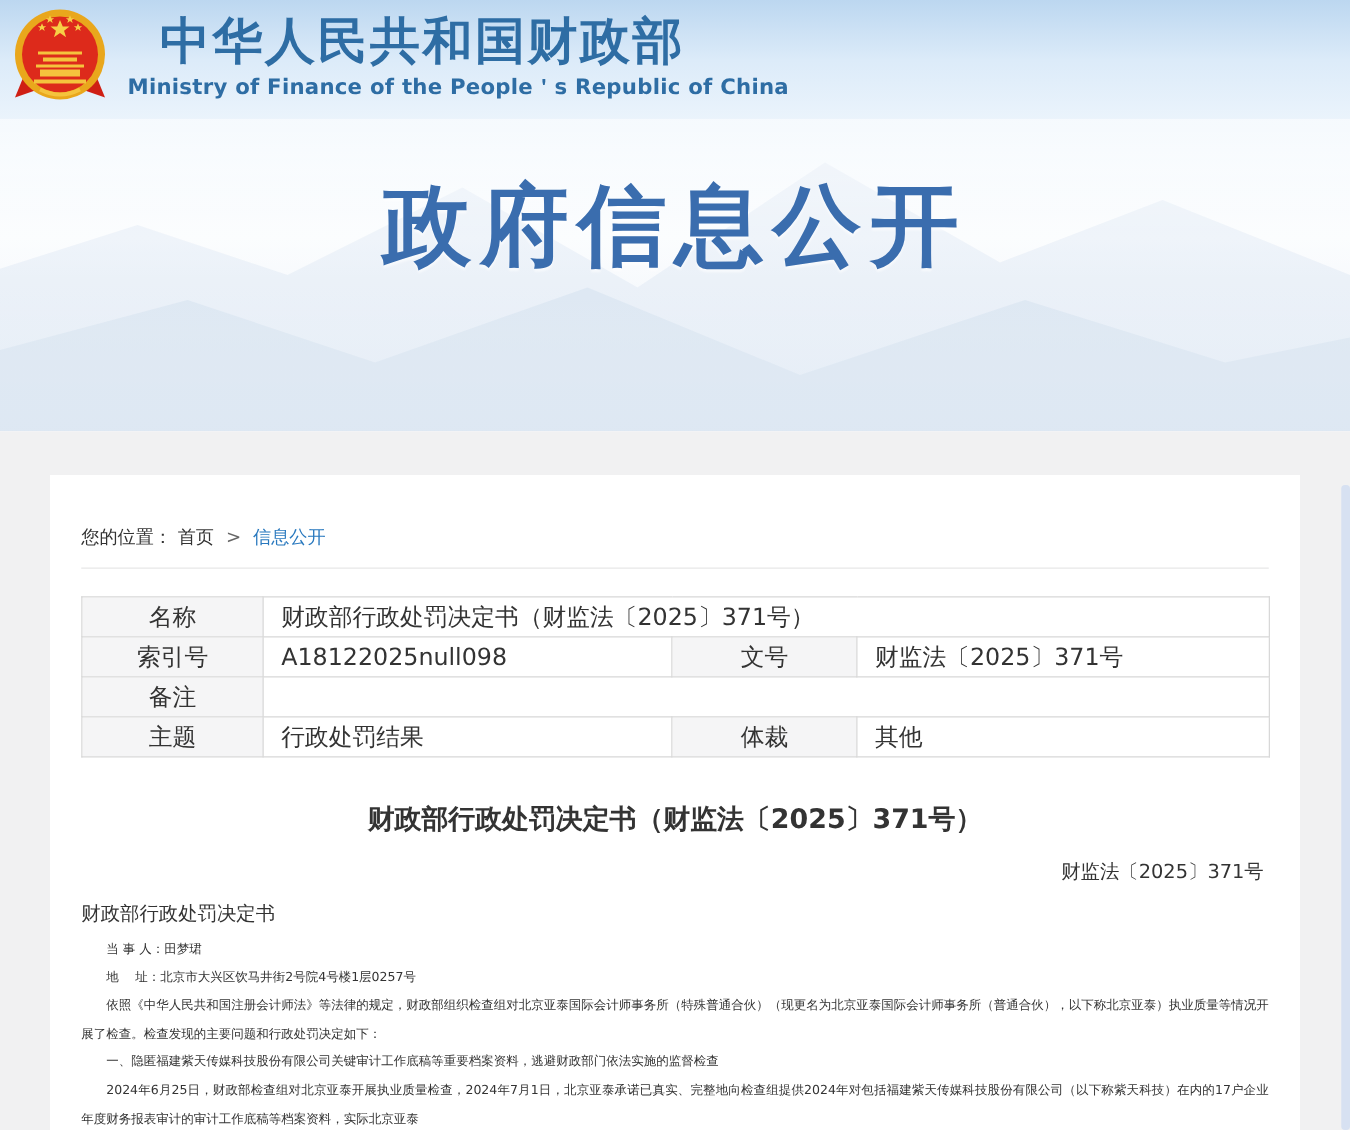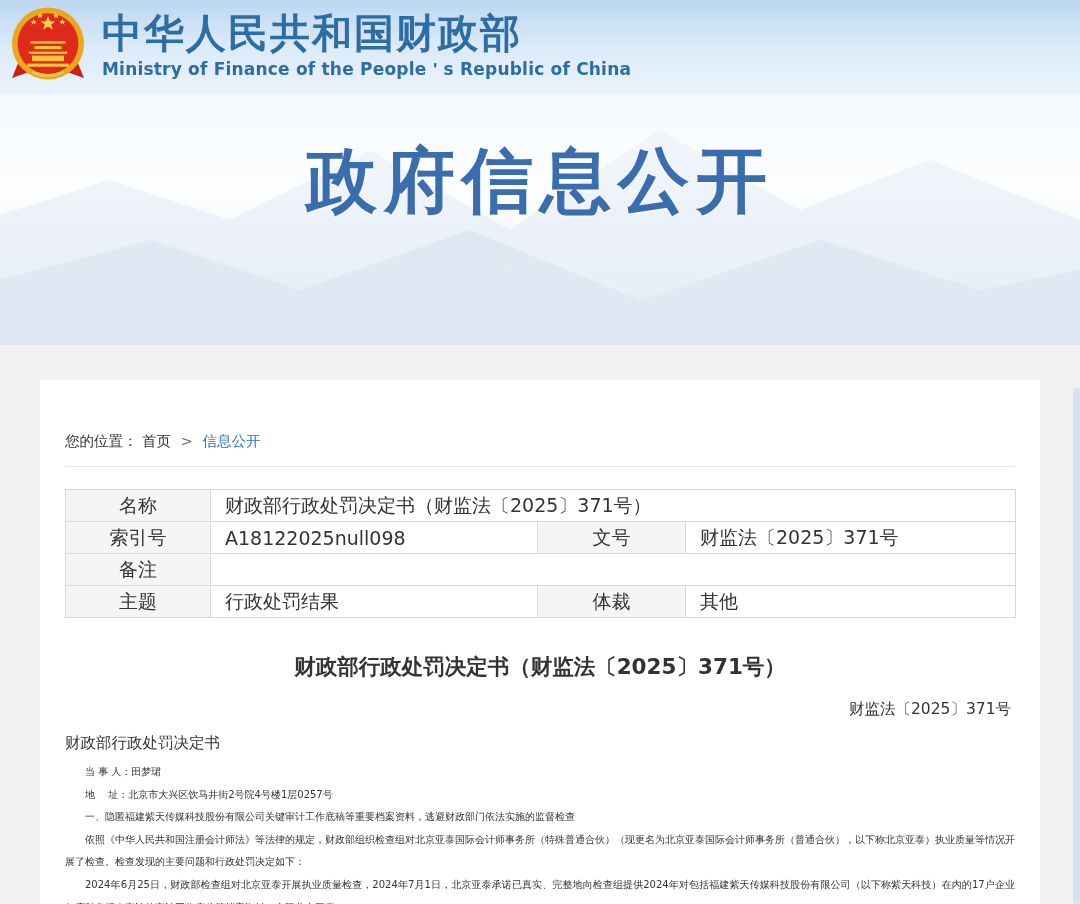--- a/index.html
+++ b/index.html
@@ -28,40 +28,40 @@
     overflow:hidden;
   }
   .mountains{position:absolute;left:0;bottom:0;width:1080px;height:250px;}
   .site-head{
     position:absolute;left:8px;top:6px;display:flex;align-items:center;gap:14px;
   }
   .emblem{width:80px;height:80px;flex:0 0 auto;}
   .org-names{display:flex;flex-direction:column;}
   .org-zh{
     font-size:40px;font-weight:bold;color:var(--brand-blue);
-    letter-spacing:2px;line-height:1.1;
+    letter-spacing:2px;line-height:1.1;margin-left:26px;
   }
   .org-en{
     font-size:17px;font-weight:bold;color:var(--brand-blue);margin-top:3px;letter-spacing:.2px;
   }
   .hero-title{
     position:absolute;left:0;top:142px;width:100%;text-align:center;
     font-size:71px;font-weight:bold;color:var(--hero-title-blue);
     letter-spacing:7px;line-height:1.1;
     text-shadow:0 2px 2px rgba(255,255,255,.6);
   }
 
   
   .page-body{
     position:absolute;left:0;top:345px;width:1080px;height:559px;
     background:var(--page-bg);
   }
   .card{
     position:absolute;left:40px;top:35px;width:1000px;height:524px;
-    background:#fff;overflow:hidden;padding:12px 25px;
+    background:#fff;overflow:hidden;padding:0 25px;
   }
   .breadcrumb{
     margin-top:40px;font-size:14.5px;color:var(--text-dark);
   }
   .crumb-home{color:var(--text-dark);cursor:pointer;}
   .crumb-sep{color:#666;margin:0 5px;}
   .crumb-current{color:var(--link-blue);cursor:pointer;}
   .divider{height:1px;background:#e7e7e8;margin-top:15px;}
 
   table.meta{
@@ -189,22 +189,22 @@
       </tbody>
         </table>
 
       <div class="doc-title">财政部行政处罚决定书（财监法〔2025〕371号）</div>
       <div class="doc-number">财监法〔2025〕371号</div>
       <div class="doc-subtitle">财政部行政处罚决定书</div>
 
       <div class="doc-body">
         <p>当 事 人：田梦珺</p>
         <p>地　 址：北京市大兴区饮马井街2号院4号楼1层0257号</p>
+        <p>依照《中华人民共和国注册会计师法》等法律的规定，财政部组织检查组对北京亚泰国际会计师事务所（特殊普通合伙）（现更名为北京亚泰国际会计师事务所（普通合伙），以下称北京亚泰）执业质量等情况开展了检查。检查发现的主要问题和行政处罚决定如下：</p>
         <p>一、隐匿福建紫天传媒科技股份有限公司关键审计工作底稿等重要档案资料，逃避财政部门依法实施的监督检查</p>
-        <p>依照《中华人民共和国注册会计师法》等法律的规定，财政部组织检查组对北京亚泰国际会计师事务所（特殊普通合伙）（现更名为北京亚泰国际会计师事务所（普通合伙），以下称北京亚泰）执业质量等情况开展了检查。检查发现的主要问题和行政处罚决定如下：</p>
         <p>2024年6月25日，财政部检查组对北京亚泰开展执业质量检查，2024年7月1日，北京亚泰承诺已真实、完整地向检查组提供2024年对包括福建紫天传媒科技股份有限公司（以下称紫天科技）在内的17户企业年度财务报表审计的审计工作底稿等档案资料，实际北京亚泰</p>
       </div>
 
     </div>
   </div>
 
   <div class="scrollbar"></div>
 </div>
 
 </body></html>

